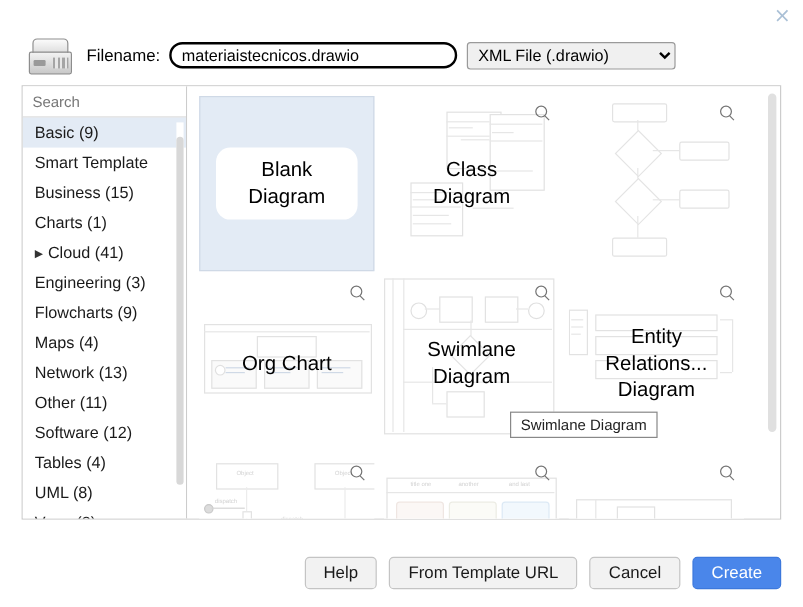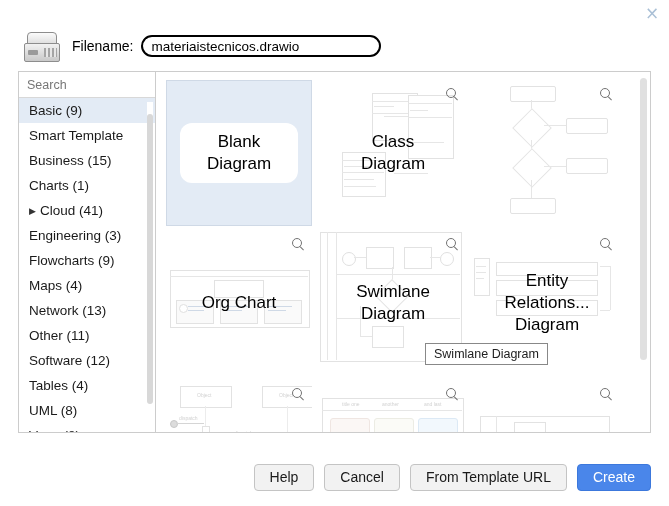--- a/index.html
+++ b/index.html
@@ -259,20 +259,23 @@
 
 <div class="header">
   <div class="disk-icon">
     <div class="top"></div>
     <div class="body"></div>
     <div class="slot"></div>
     <div class="bars"></div>
   </div>
   <div class="filename-label">Filename:</div>
   <input class="filename-input" type="text" value="materiaistecnicos.drawio" style="">
+  <select class="filetype-select">
+    <option>XML File (.drawio)</option>
+  </select>
 </div>
 
 <div class="panel">
 
   <div class="sidebar">
     <div class="search-wrap">
       <input class="search-input" type="text" placeholder="Search" style="">
 
     </div>
     <ul class="cat-list">
@@ -459,16 +462,16 @@
     <div class="grid-scrollbar">
       <div class="thumb"></div>
     </div>
   </div>
 </div>
 
 <div class="tooltip">Swimlane Diagram</div>
 
 <div class="footer">
   <button class="btn">Help</button>
+  <button class="btn">From Template URL</button>
   <button class="btn">Cancel</button>
-  <button class="btn">From Template URL</button>
   <button class="btn primary">Create</button>
 </div>
 
 </body></html>

